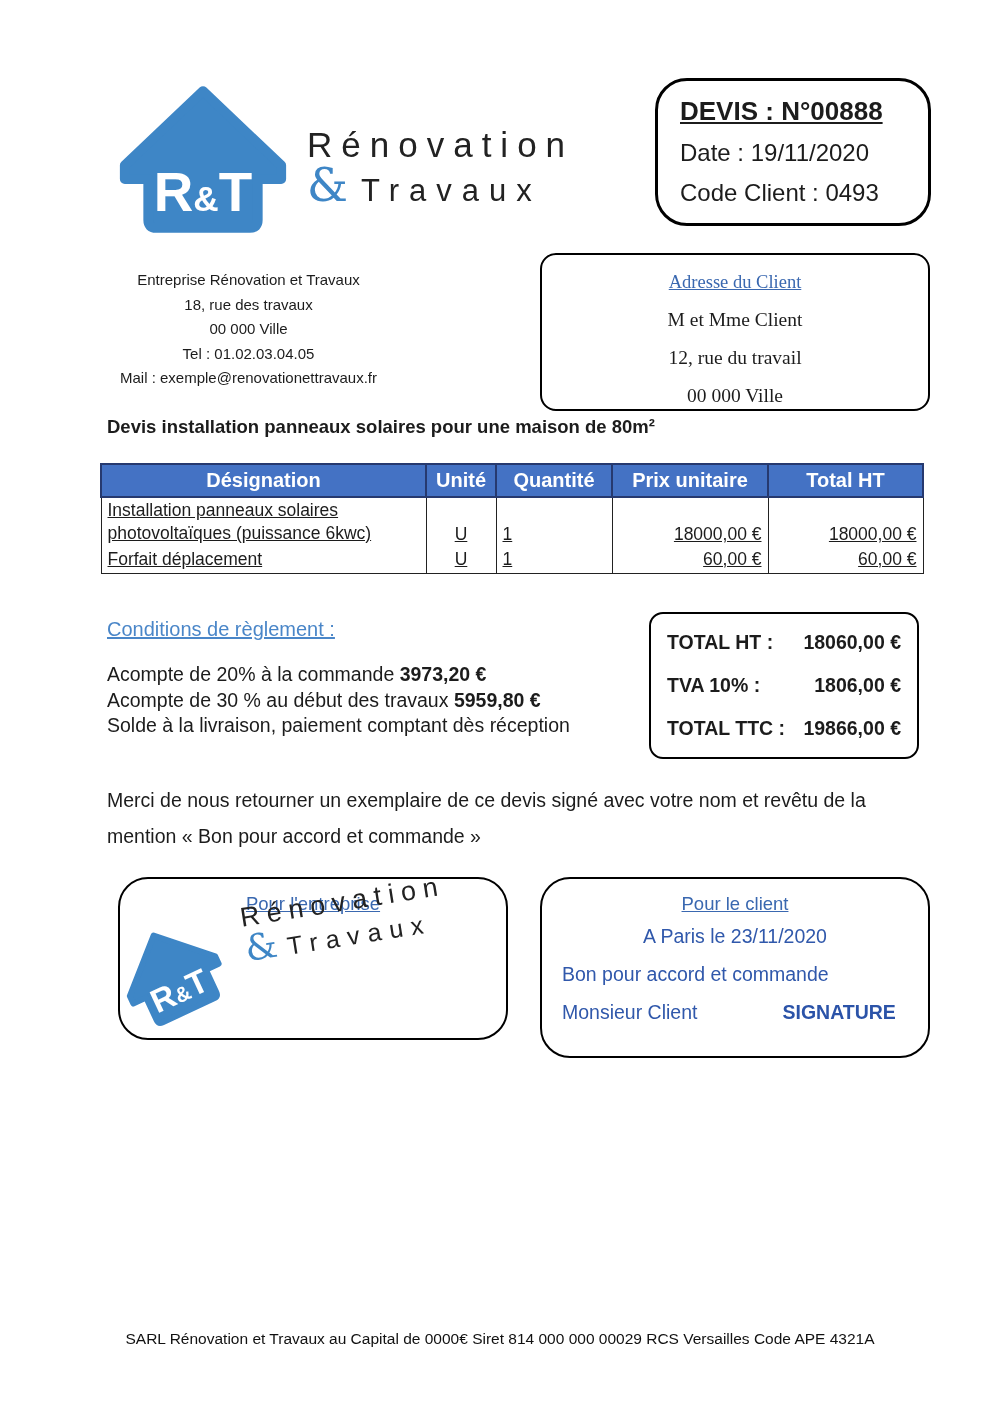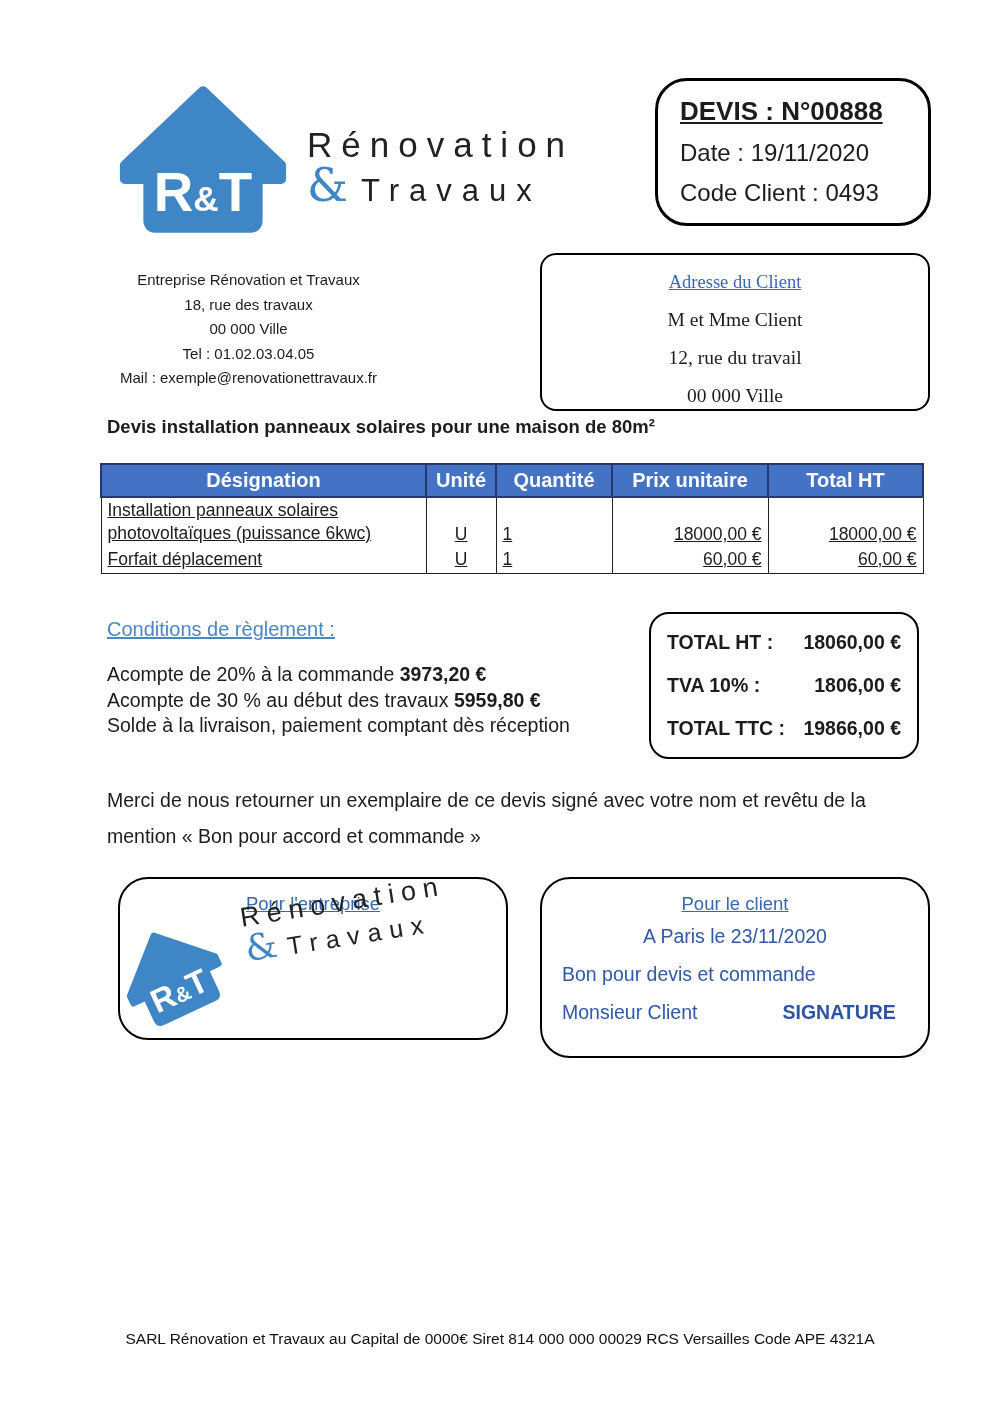--- a/index.html
+++ b/index.html
@@ -59,21 +59,21 @@
   .items td.c-qty{text-align:left;}
   .items td.c-num{text-align:right;}
 
   
   .conditions-title{position:absolute;left:107px;top:618px;font-size:20px;color:var(--blue_light);text-decoration:underline;}
   .terms{position:absolute;left:107px;top:662px;font-size:19.5px;line-height:25.5px;}
   .terms b{font-weight:bold;}
 
   
   .totals-box{position:absolute;left:649px;top:612px;width:270px;height:147px;
-    border:2.5px solid #000;border-radius:20px;padding:17px 16px;
+    border:2.5px solid #000;border-radius:14px;padding:17px 16px;
     display:flex;flex-direction:column;justify-content:space-between;}
   .totals-row{display:flex;justify-content:space-between;font-size:19.5px;font-weight:bold;}
 
   
   .note{position:absolute;left:107px;top:782px;width:800px;font-size:19.5px;line-height:36px;}
 
   
   .sig-box{position:absolute;border:2.5px solid #000;border-radius:30px;}
   .sig-company{left:118px;top:877px;width:390px;height:163px;}
   .sig-client{left:540px;top:877px;width:390px;height:181px;}
@@ -204,21 +204,21 @@
       <div class="wm-line2">
         <span class="wm-amp">&amp;</span>
         <span class="wm-word2">Travaux</span>
       </div>
     </div>
   </div>
 
   <div class="sig-box sig-client">
     <div class="sig-title">Pour le client</div>
     <div class="sig-client-line sig-date">A Paris le 23/11/2020</div>
-    <div class="sig-client-line sig-approval">Bon pour devis et commande</div>
+    <div class="sig-client-line sig-approval">Bon pour accord et commande</div>
     <div class="sig-name-row">
       <span class="sig-client-line">Monsieur Client</span>
       <span class="sig-client-line sig-signature">SIGNATURE</span>
     </div>
   </div>
 
   <div class="footer">SARL Rénovation et Travaux au Capital de 0000€ Siret 814 000 000 00029 RCS Versailles Code APE 4321A</div>
 
 </div>
 

